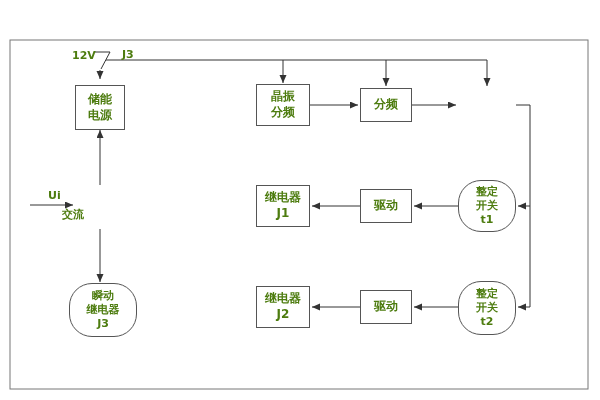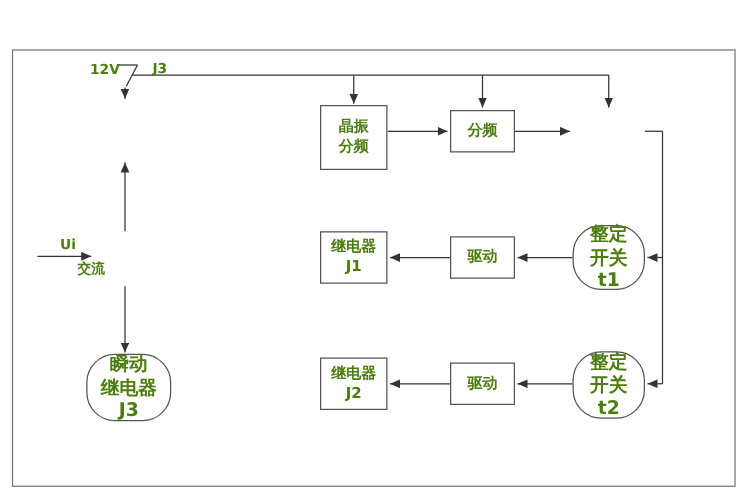--- a/index.html
+++ b/index.html
@@ -16,21 +16,21 @@
   .block {
     position:absolute;
     box-sizing:border-box;
     border:1px solid #555;
     background:#ffffff;
     display:flex; align-items:center; justify-content:center;
     text-align:center;
     font-size:12px; line-height:1.3;
     white-space:pre-line;
   }
-  .block.small { font-size:15px; line-height:1.25;border-radius:23px; }
+  .block.small { font-size:11px; line-height:1.25;border-radius:23px; }
   .lbl {
     position:absolute;
     font-size:11px;
     white-space:nowrap;
   }
 </style>
 </head>
 <body>
 
 <div class="canvas">
@@ -73,25 +73,27 @@
       <path d="M458,307 L414,307" marker-end="url(#arr)"></path>
       <path d="M360,307 L312,307" marker-end="url(#arr)"></path>
     </g>
   </svg>
 
   <div class="lbl" style="left:122px; top:48px;">J3</div>
   <div class="lbl" style="left:72px; top:49px;">12V</div>
   <div class="lbl" style="left:48px; top:189px;">Ui</div>
   <div class="lbl" style="left:30px; top:207px;margin-left:32px;">交流</div>
 
+  <div class="block" style="left:75px; top:85px; width:50px; height:45px;">储能
+电源</div>
   <div class="block small" style="left:69px; top:283px; width:68px; height:54px;">瞬动
 继电器
 J3</div>
 
-  <div class="block" style="left:256px; top:84px; width:54px; height:52px;text-align:right;">晶振
+  <div class="block" style="left:256px; top:84px; width:54px; height:42px;text-align:right;">晶振
 分频</div>
   <div class="block" style="left:360px; top:88px; width:52px; height:34px;">分频</div>
 
   <div class="block" style="left:256px; top:185px; width:54px; height:42px;">继电器
 J1</div>
   <div class="block" style="left:360px; top:189px; width:52px; height:34px;">驱动</div>
   <div class="block small" style="left:458px; top:180px; width:58px; height:52px;">整定
 开关
 t1</div>
 

